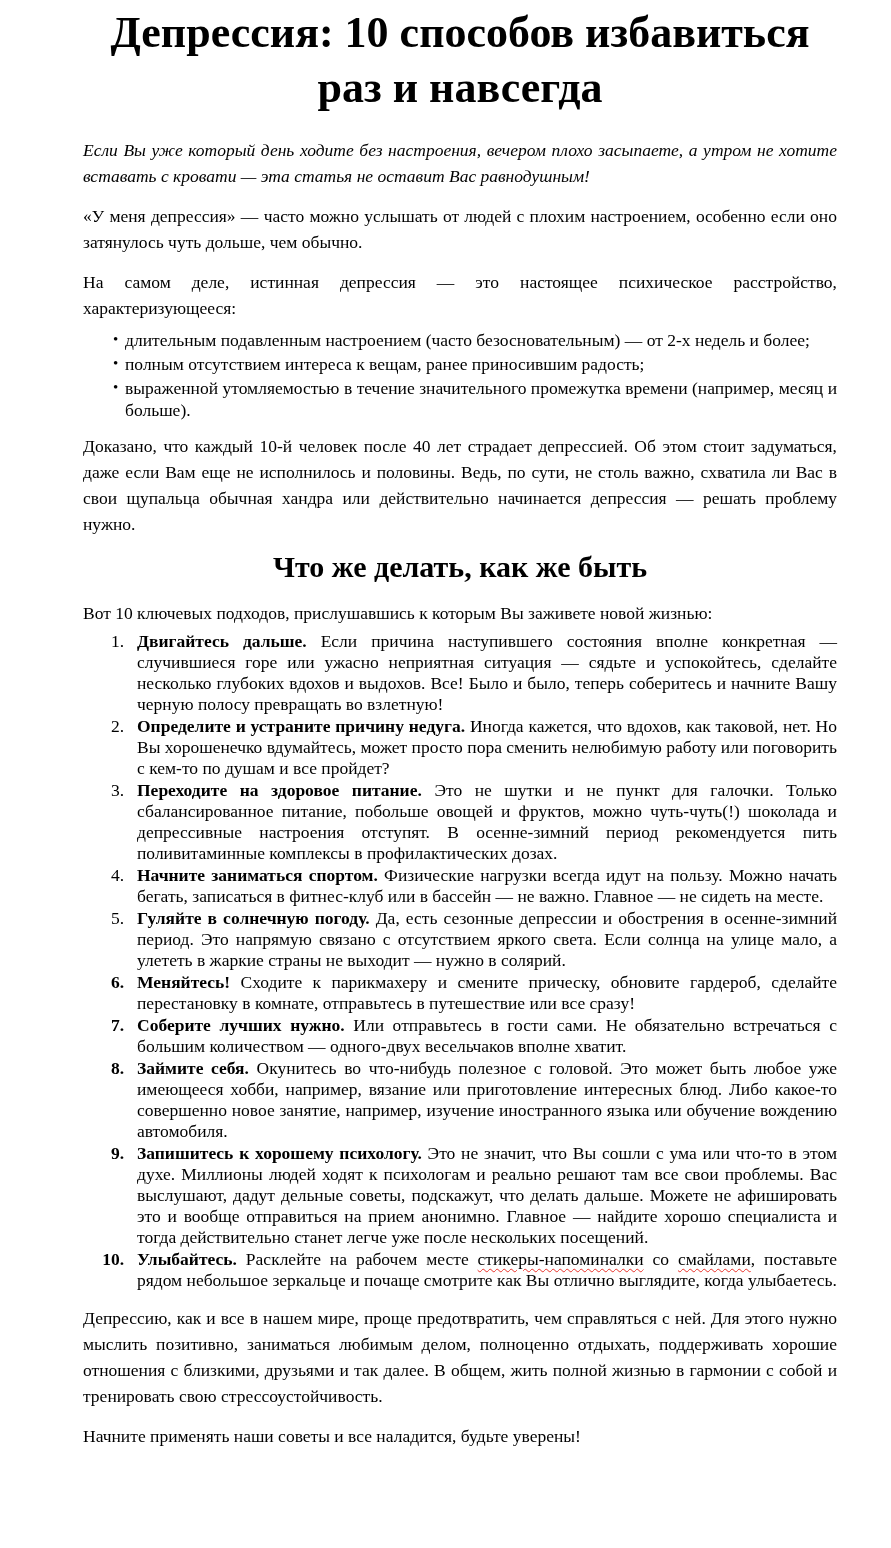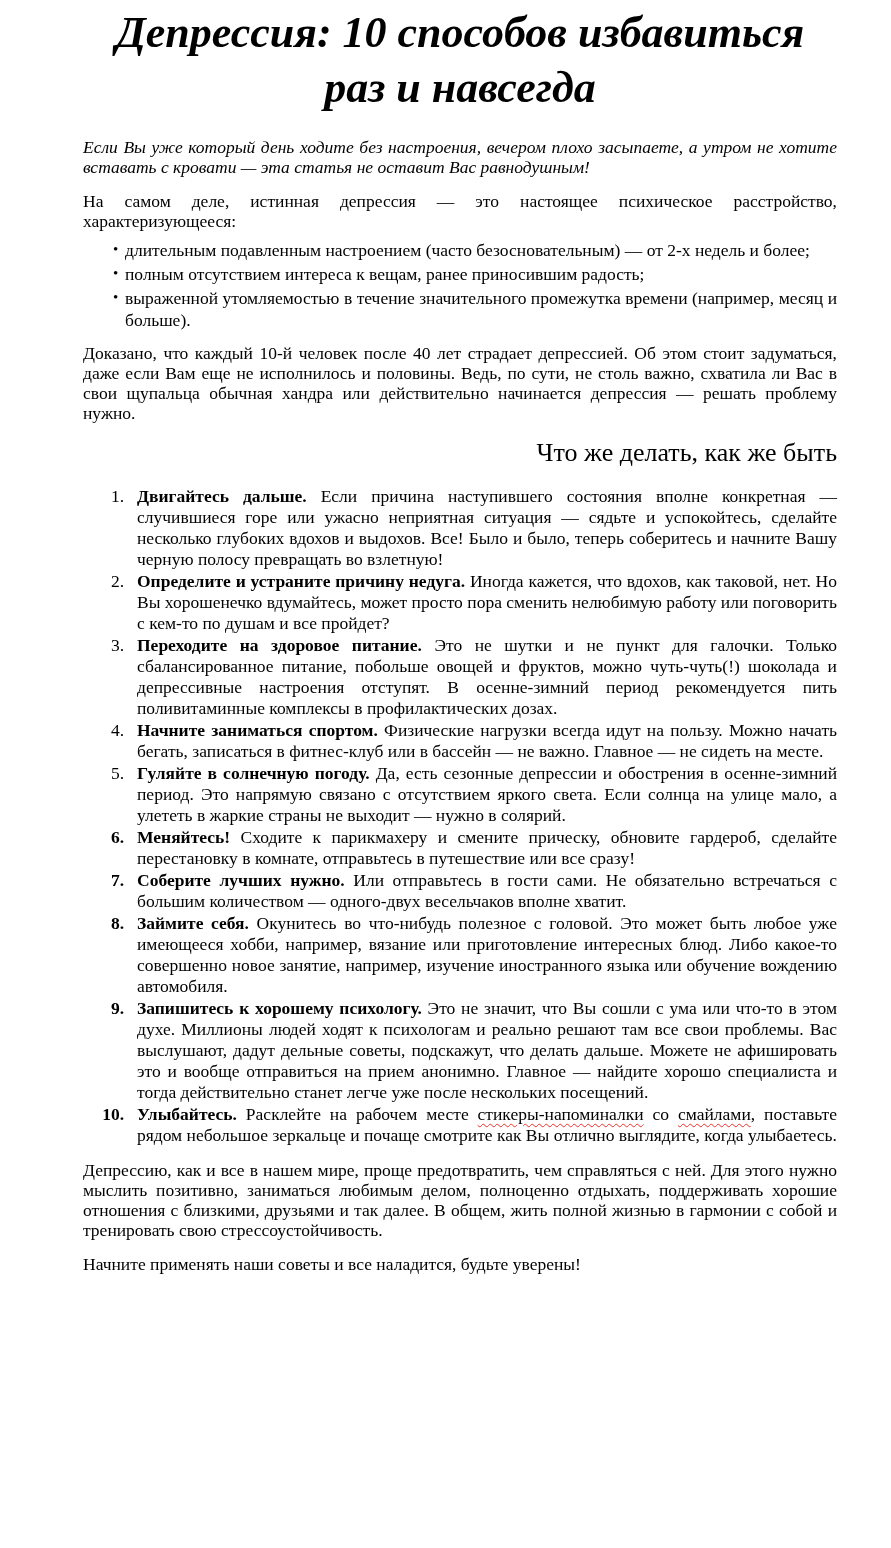--- a/index.html
+++ b/index.html
@@ -13,34 +13,33 @@
     padding: 5px 54px 10px 83px; 
     box-sizing: border-box;
   }
   h1.title {
     text-align: center;
     font-size: 44px;
     line-height: 55px;
     font-weight: bold;
     margin: 0 0 22px 0;
     letter-spacing: 0;
-    font-style: italic;
   }
   p {
     text-align: justify;
-    line-height: 20px;
+    line-height: 26px;
     margin: 0 0 14px 0;
   }
   p.lead { font-style: italic; }
   h2.section {
-    font-size: 26px;
+    font-size: 30px;
     line-height: 31px;
-    font-weight: normal;
+    font-weight: bold;
     margin: 6px 0 18px 0;
-    text-align: right;
+    text-align: center;
   }
   ul.symptoms {
     list-style: none;
     margin: 4px 0 12px 0;
     padding: 0 0 0 42px;
   }
   ul.symptoms li {
     position: relative;
     text-align: justify;
     line-height: 22px;
@@ -81,33 +80,35 @@
 </style>
 </head>
 <body>
 
 <article class="page">
 
   <h1 class="title">Депрессия: 10 способов избавиться раз и навсегда</h1>
 
   <p class="lead">Если Вы уже который день ходите без настроения, вечером плохо засыпаете, а утром не хотите вставать с кровати — эта статья не оставит Вас равнодушным!</p>
 
+  <p>«У меня депрессия» — часто можно услышать от людей с плохим настроением, особенно если оно затянулось чуть дольше, чем обычно.</p>
 
   <p style="margin-bottom:8px">На самом деле, истинная депрессия — это настоящее психическое расстройство, характеризующееся:</p>
 
   <ul class="symptoms">
     <li><span class="blt">•</span><span>длительным подавленным настроением (часто безосновательным) — от 2-х недель и более;</span></li>
     <li><span class="blt">•</span><span>полным отсутствием интереса к вещам, ранее приносившим радость;</span></li>
     <li><span class="blt">•</span><span>выраженной утомляемостью в течение значительного промежутка времени (например, месяц и больше).</span></li>
   </ul>
 
   <p>Доказано, что каждый 10-й человек после 40 лет страдает депрессией. Об этом стоит задуматься, даже если Вам еще не исполнилось и половины. Ведь, по сути, не столь важно, схватила ли Вас в свои щупальца обычная хандра или действительно начинается депрессия — решать проблему нужно.</p>
 
   <h2 class="section">Что же делать, как же быть</h2>
 
+  <p style="margin-bottom:5px">Вот 10 ключевых подходов, прислушавшись к которым Вы заживете новой жизнью:</p>
 
   <ol class="tips">
     <li><span class="num">1.</span><b class="tb">Двигайтесь дальше.</b> <span>Если причина наступившего состояния вполне конкретная — случившиеся горе или ужасно неприятная ситуация — сядьте и успокойтесь, сделайте несколько глубоких вдохов и выдохов. Все! Было и было, теперь соберитесь и начните Вашу черную полосу превращать во взлетную!</span></li>
     <li><span class="num">2.</span><b class="tb">Определите и устраните причину недуга.</b> <span>Иногда кажется, что вдохов, как таковой, нет. Но Вы хорошенечко вдумайтесь, может просто пора сменить нелюбимую работу или поговорить с кем-то по душам и все пройдет?</span></li>
     <li><span class="num">3.</span><b class="tb">Переходите на здоровое питание.</b> <span>Это не шутки и не пункт для галочки. Только сбалансированное питание, побольше овощей и фруктов, можно чуть-чуть(!) шоколада и депрессивные настроения отступят. В осенне-зимний период рекомендуется пить поливитаминные комплексы в профилактических дозах.</span></li>
     <li><span class="num">4.</span><b class="tb">Начните заниматься спортом.</b> <span>Физические нагрузки всегда идут на пользу. Можно начать бегать, записаться в фитнес-клуб или в бассейн — не важно. Главное — не сидеть на месте.</span></li>
     <li><span class="num">5.</span><b class="tb">Гуляйте в солнечную погоду.</b> <span>Да, есть сезонные депрессии и обострения в осенне-зимний период. Это напрямую связано с отсутствием яркого света. Если солнца на улице мало, а улететь в жаркие страны не выходит — нужно в солярий.</span></li>
     <li><span class="num bold">6.</span><b class="tb">Меняйтесь!</b> <span>Сходите к парикмахеру и смените прическу, обновите гардероб, сделайте перестановку в комнате, отправьтесь в путешествие или все сразу!</span></li>
     <li><span class="num bold">7.</span><b class="tb">Соберите лучших нужно.</b> <span>Или отправьтесь в гости сами. Не обязательно встречаться с большим количеством — одного-двух весельчаков вполне хватит.</span></li>
     <li><span class="num bold">8.</span><b class="tb">Займите себя.</b> <span>Окунитесь во что-нибудь полезное с головой. Это может быть любое уже имеющееся хобби, например, вязание или приготовление интересных блюд. Либо какое-то совершенно новое занятие, например, изучение иностранного языка или обучение вождению автомобиля.</span></li>

